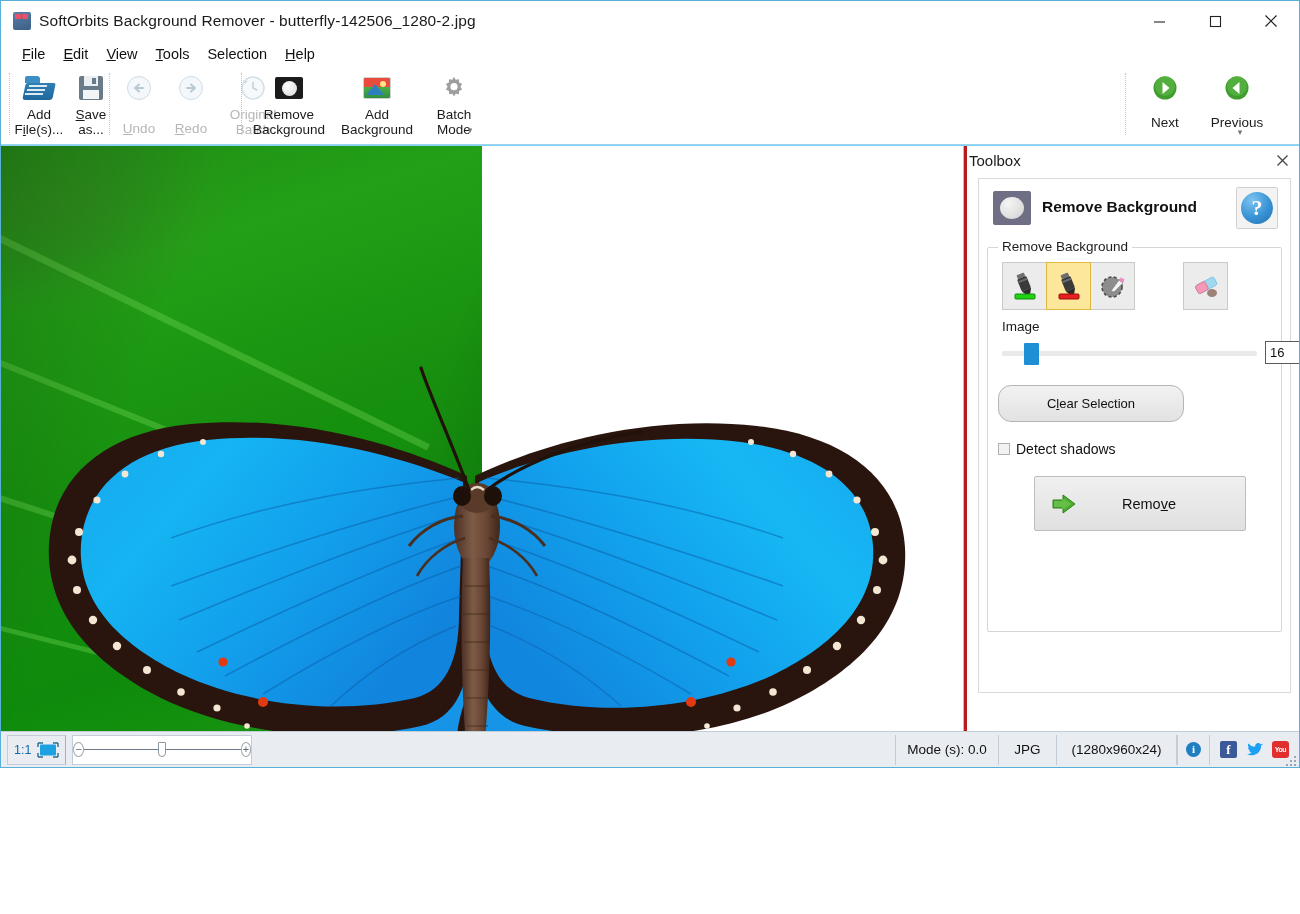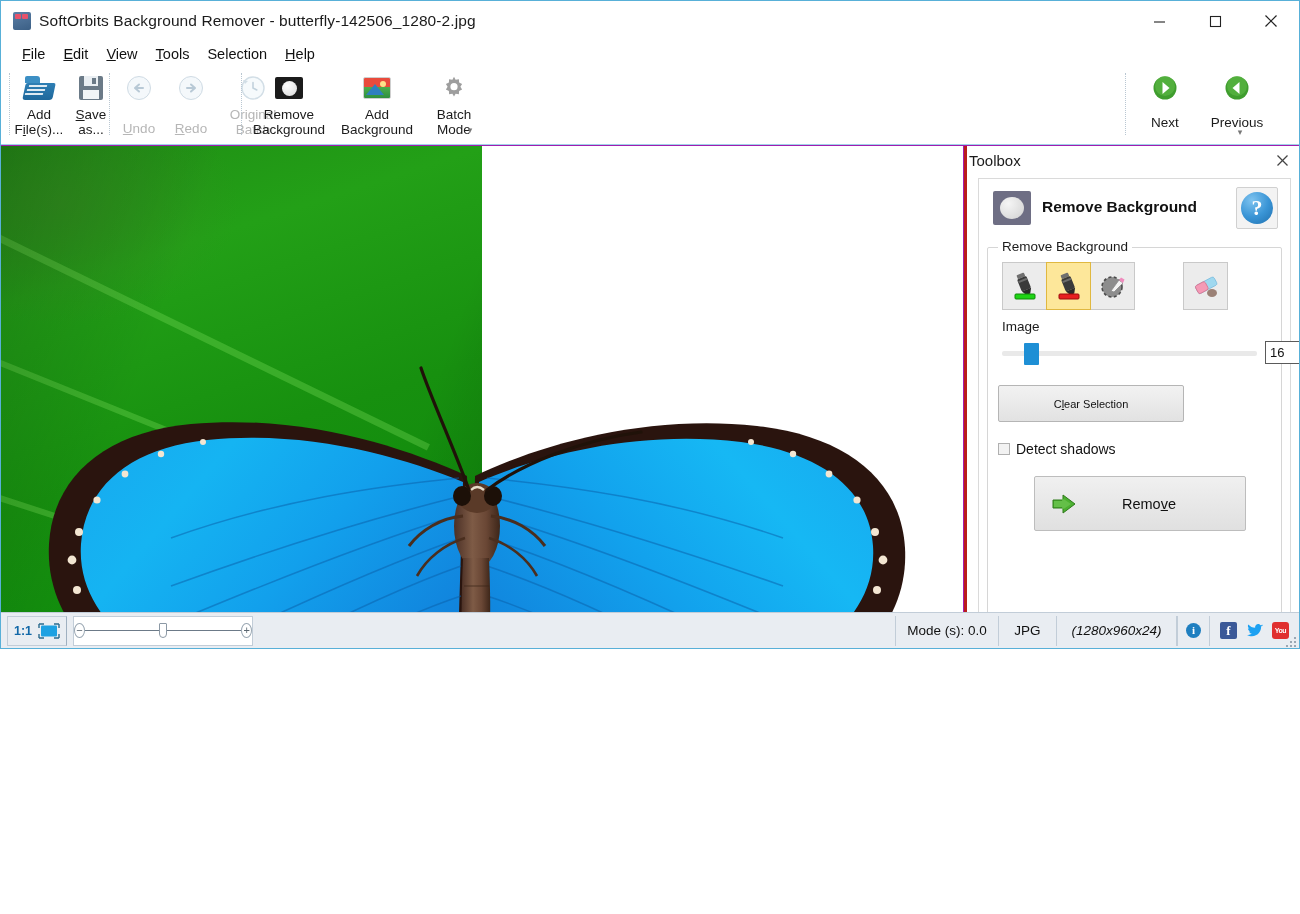--- a/index.html
+++ b/index.html
@@ -5,22 +5,22 @@
   * { box-sizing: border-box; }
   html, body {
     margin: 0; padding: 0;
     width: 1300px; height: 914px;
     overflow: hidden;
     font-family: "Liberation Sans", sans-serif;
     background: #ffffff;
   }
   #app {
     position: relative;
-    width: 1300px; height: 649px;
-    background: #a21caf;
+    width: 1300px; height: 768px;
+    background: #7dd3fc;
     border: 1px solid #58b0d8;
     overflow: hidden;
     padding-left: 44px;
   }
 
   
   .titlebar {
     position: absolute; left: 0; top: 0; width: 1298px; height: 40px;
     background: #ffffff;
     display: flex; align-items: center;
@@ -248,23 +248,23 @@
   }
   .radius-box {
     position:absolute; left:277px; top:93px; width:37px; height:23px;
     border:1px solid #5a5a5a; background:#ffffff; font-size:13px; color:#111;
     display:flex; align-items:center; padding-left:4px;
   }
 
   .btn-clear {
     position:absolute; left:10px; top:137px; width:186px; height:37px;
     background:linear-gradient(180deg,#f2f2f2 0%,#e2e2e2 100%);
-    border:1px solid #b5b5b5; border-radius:2px;
+    border:1px solid #b5b5b5; border-radius:13px;
     display:flex; align-items:center; justify-content:center;
-    font-size:11px; color:#111;
+    font-size:13px; color:#111;
   }
   .btn-clear u { text-decoration:underline; }
 
   .chk-row {
     position:absolute; left:10px; top:193px; display:flex; align-items:center;
   }
   .chk-box {
     width:12px; height:12px; border:1px solid #b0b0b0; background:#f2f2f2;
     margin-right:6px;
   }
@@ -290,21 +290,21 @@
   }
   .sb-cell {
     height:30px; display:flex; align-items:center; justify-content:center;
     border-right:1px solid #c2cdd8; font-size:13.5px; color:#111;
   }
   .sb-zoomcell {
     margin-left:6px; height:30px; display:flex; align-items:center;
     border:1px solid #c2cdd8; background:#e9edf2; padding:0 6px; gap:6px;
     border-right:1px solid #9fb0c0;
   }
-  .sb-11 { font-size:12.5px; color:#1268a8; font-weight:bold; }
+  .sb-11 { font-size:12.5px; color:#1268a8; font-weight:normal; }
   .sb-fit {
     width:22px; height:16px; position:relative;
   }
   .sb-slider {
     height:30px; width:180px; background:#ffffff; border:1px solid #c2cdd8;
     display:flex; align-items:center; justify-content:center; gap:0; margin-left:6px;
   }
   .sb-slider .line { width:118px; height:1px; background:#6c7a88; }
   .sb-circ {
     width:15px; height:15px; border-radius:50%; border:1px solid #9aa7b3; background:#fff;
@@ -805,21 +805,21 @@
       <div class="line"></div>
       <div class="sb-handle"></div>
       <div class="line"></div>
       <div class="sb-circ">+</div>
     </div>
 
     <div class="sb-spacer"></div>
 
     <div class="sb-cell" style="width:104px; border-left:1px solid #c2cdd8;">Mode (s): 0.0</div>
     <div class="sb-cell" style="width:58px;">JPG</div>
-    <div class="sb-cell" style="width:120px;font-style:italic;">(1280x960x24)</div>
+    <div class="sb-cell" style="width:120px;">(1280x960x24)</div>
 
     <div class="sb-info">
         <div class="i">i</div>
       </div>
 
     <div class="sb-soc">
       <div class="soc fb">f</div>
       <div class="soc tw">
         <svg width="16" height="14" viewBox="0 0 16 14">
             <path fill="#1da1f2" d="M16 1.7c-.6.3-1.2.4-1.9.5.7-.4 1.2-1 1.4-1.8-.6.4-1.3.7-2.1.8C12.9.5 12.1 0 11.2 0 9.5 0 8.1 1.4 8.1 3.1c0 .3 0 .5.1.7C5.6 3.7 3 2.4 1.4.4 1 1 .9 1.5.9 2.1c0 1.1.6 2 1.4 2.6-.5 0-1-.2-1.4-.4 0 1.5 1.1 2.8 2.5 3.1-.3.1-.6.1-.8.1-.2 0-.4 0-.6-.1.4 1.2 1.5 2.1 2.9 2.2-1.1.8-2.4 1.3-3.8 1.3H0c1.4.9 3.1 1.4 4.9 1.4 5.9 0 9.2-4.9 9.2-9.2v-.4c.6-.5 1.2-1.1 1.6-1.8"></path>

